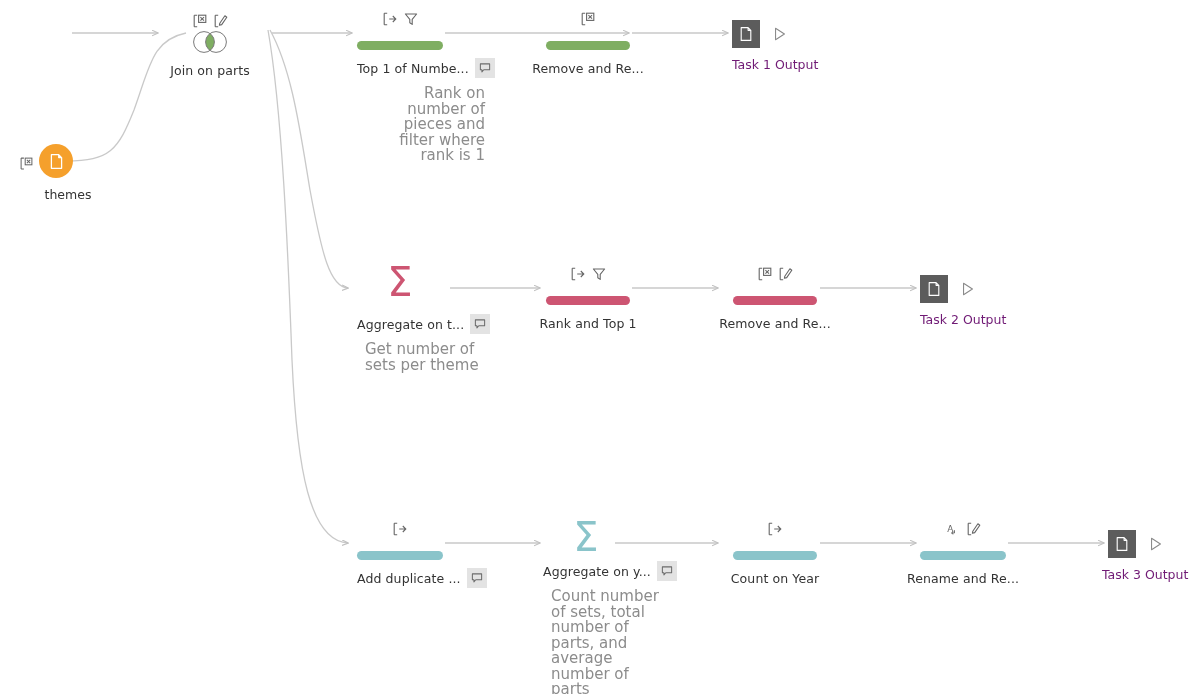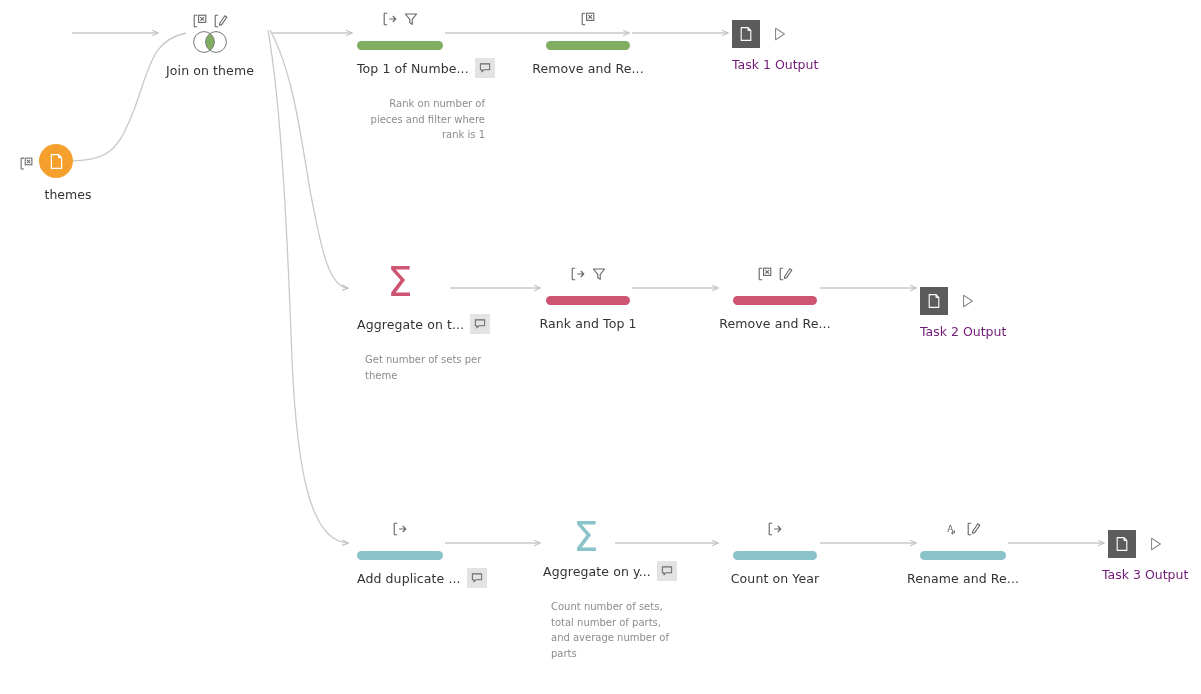--- a/index.html
+++ b/index.html
@@ -84,22 +84,22 @@
   .note-badge {
     width: 20px;
     height: 20px;
     background: #e3e3e3;
     display: inline-flex;
     align-items: center;
     justify-content: center;
     flex: 0 0 auto;
   }
   .desc {
-    margin-top: 18px;
-    font-size: 10px;
+    margin-top: 8px;
+    font-size: 15px;
     line-height: 15.5px;
     color: #8c8c8c;
     width: 120px;
   }
   .desc.indent { margin-left: 8px; }
   .desc.wide { width: 135px; }
 
   
   .src-circle {
     width: 34px;
@@ -237,21 +237,21 @@
       <svg viewBox="0 0 44 24" width="44" height="24">
         <clipPath id="cL">
             <circle cx="16" cy="12" r="10.4"></circle>
           </clipPath>
         <circle cx="28" cy="12" r="10.4" fill="#7fae62" clip-path="url(#cL)"></circle>
         <circle cx="16" cy="12" r="10.4" fill="none" stroke="#7a7a7a" stroke-width="1"></circle>
         <circle cx="28" cy="12" r="10.4" fill="none" stroke="#7a7a7a" stroke-width="1"></circle>
       </svg>
     </div>
     <div class="label-row">
-      <span class="node-label">Join on theme</span>
+      <span class="node-label">Join on parts</span>
     </div>
   </div>
 
   <div class="node" style="left:357px; top:8px; width:86px;text-align:right;">
     <div class="node-head">
       <div class="glyphs">
         <span class="glyph">
           <svg viewBox="0 0 14 14" width="14" height="14">
             <path d="M1.2,1.2 L4.2,1.2 M1.2,1.2 L1.2,12.8 M1.2,12.8 L4.2,12.8" fill="none" stroke="#666" stroke-width="1.1"></path>
             <path d="M6.2,7 L12.6,7 M9.8,4 L12.8,7 L9.8,10" fill="none" stroke="#666" stroke-width="1.1"></path>
@@ -363,21 +363,21 @@
           </svg>
         </span>
       </div>
       <div class="pill" style="background:#cd5572;"></div>
     </div>
     <div class="label-row">
       <span class="node-label">Remove and Re...</span>
     </div>
   </div>
 
-  <div class="node" style="left:920px; top:287px; width:140px;">
+  <div class="node" style="left:920px; top:275px; width:140px;">
     <div class="out-row">
       <span class="out-square">
         <svg viewBox="0 0 20 20" width="16" height="16">
           <path d="M4,2 L12.6,2 L16,5.4 L16,18 L4,18 Z M12.6,2 L12.6,5.4 L16,5.4" fill="none" stroke="#ffffff" stroke-width="1.4" stroke-linejoin="round"></path>
         </svg>
       </span>
       <span style="display:inline-flex;">
         <svg viewBox="0 0 18 18" width="16" height="16">
           <path d="M4,2.6 L14,9 L4,15.4 Z" fill="none" stroke="#8a8a8a" stroke-width="1.2" stroke-linejoin="round"></path>
         </svg>

